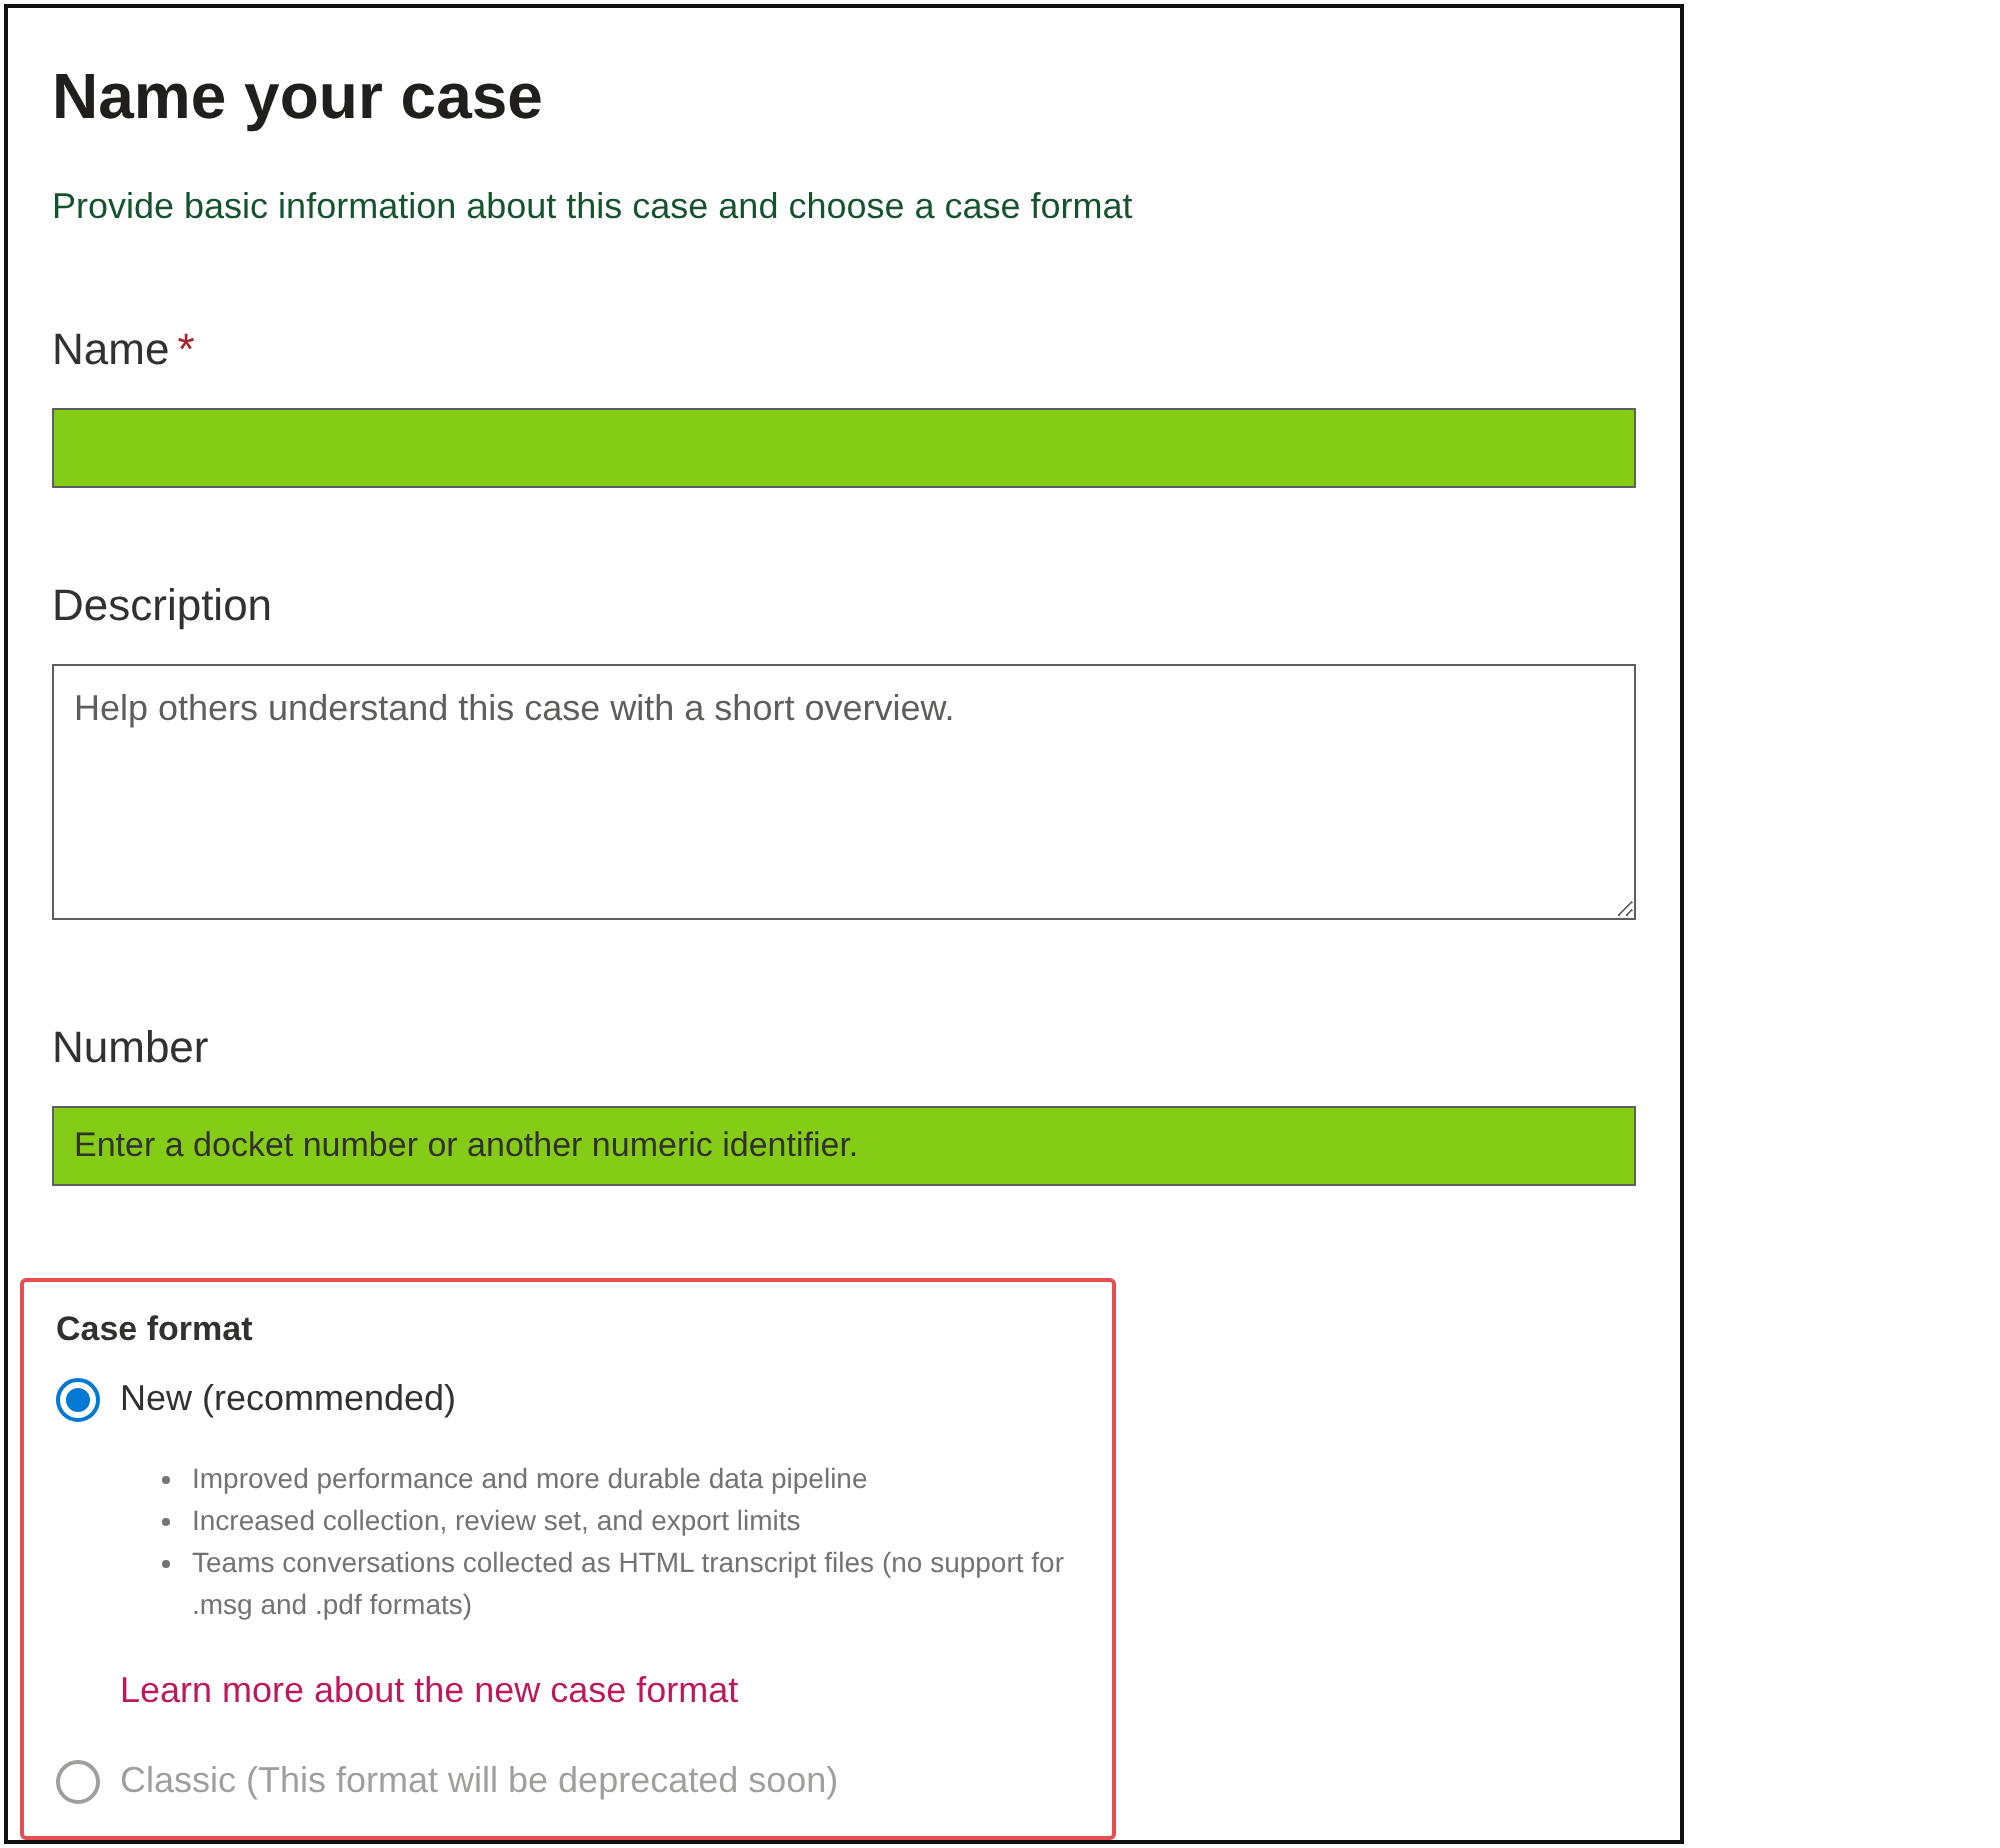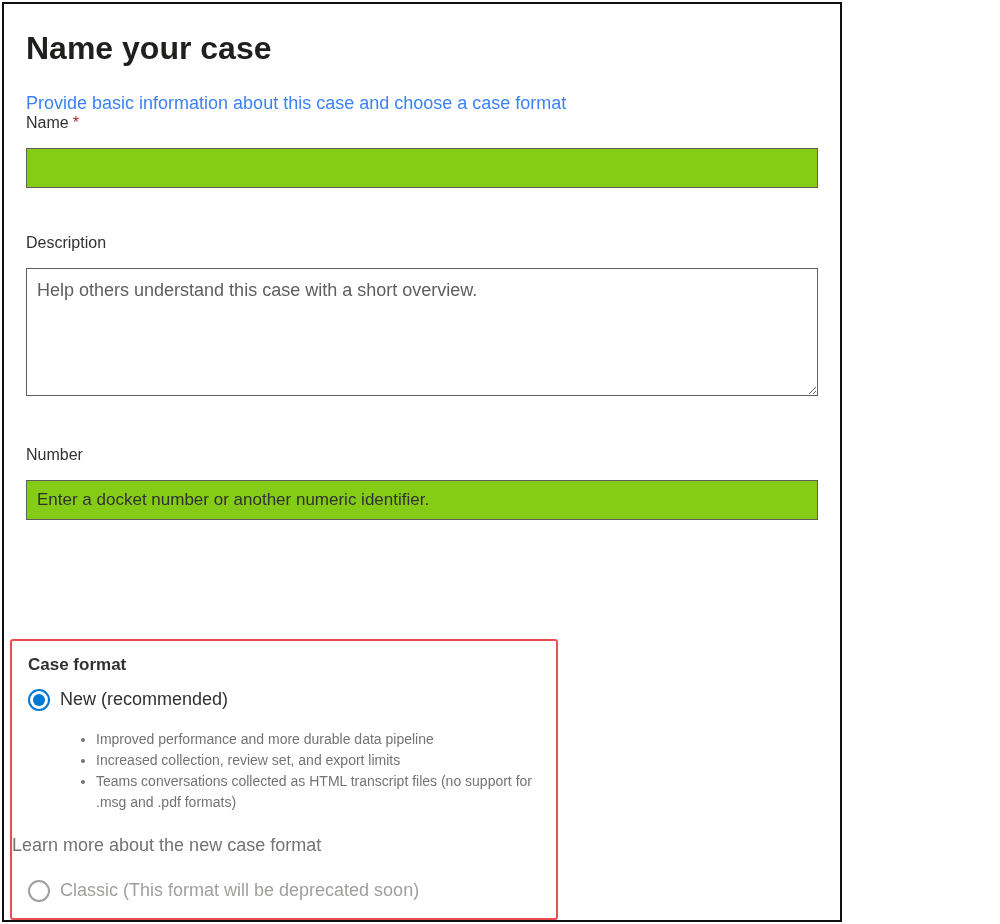--- a/index.html
+++ b/index.html
@@ -25,27 +25,28 @@
     }
     .page-title {
       font-size: 32px;
       font-weight: 700;
       color: #201f1e;
       margin-top: 6px;
       margin-bottom: 26px;
     }
     .page-subtitle {
       font-size: 18px;
-      color: #3b82f6;
+      color: #14532d;
+      margin-bottom: 48px;
     }
     .field-group {
       margin-bottom: 46px;
     }
     .field-label {
-      font-size: 16px;
+      font-size: 22px;
       color: #323130;
       display: block;
       margin-bottom: 16px;
     }
     .required-asterisk {
       color: #a4262c;
       margin-left: 4px;
     }
     .text-input {
       width: 100%;
@@ -134,21 +135,22 @@
       margin-bottom: 22px;
     }
     .bullets li {
       font-size: 14px;
       color: #737373;
       line-height: 1.5;
       padding-right: 10px;
     }
     .learn-more {
       font-size: 18px;
-      color: #737373;
+      color: #be185d;
+      margin-left: 48px;
       margin-bottom: 24px;
       display: inline-block;
       cursor: pointer;
       text-align: center;
     }
   </style>
 </head>
 <body>
 
 <div class="panel">

